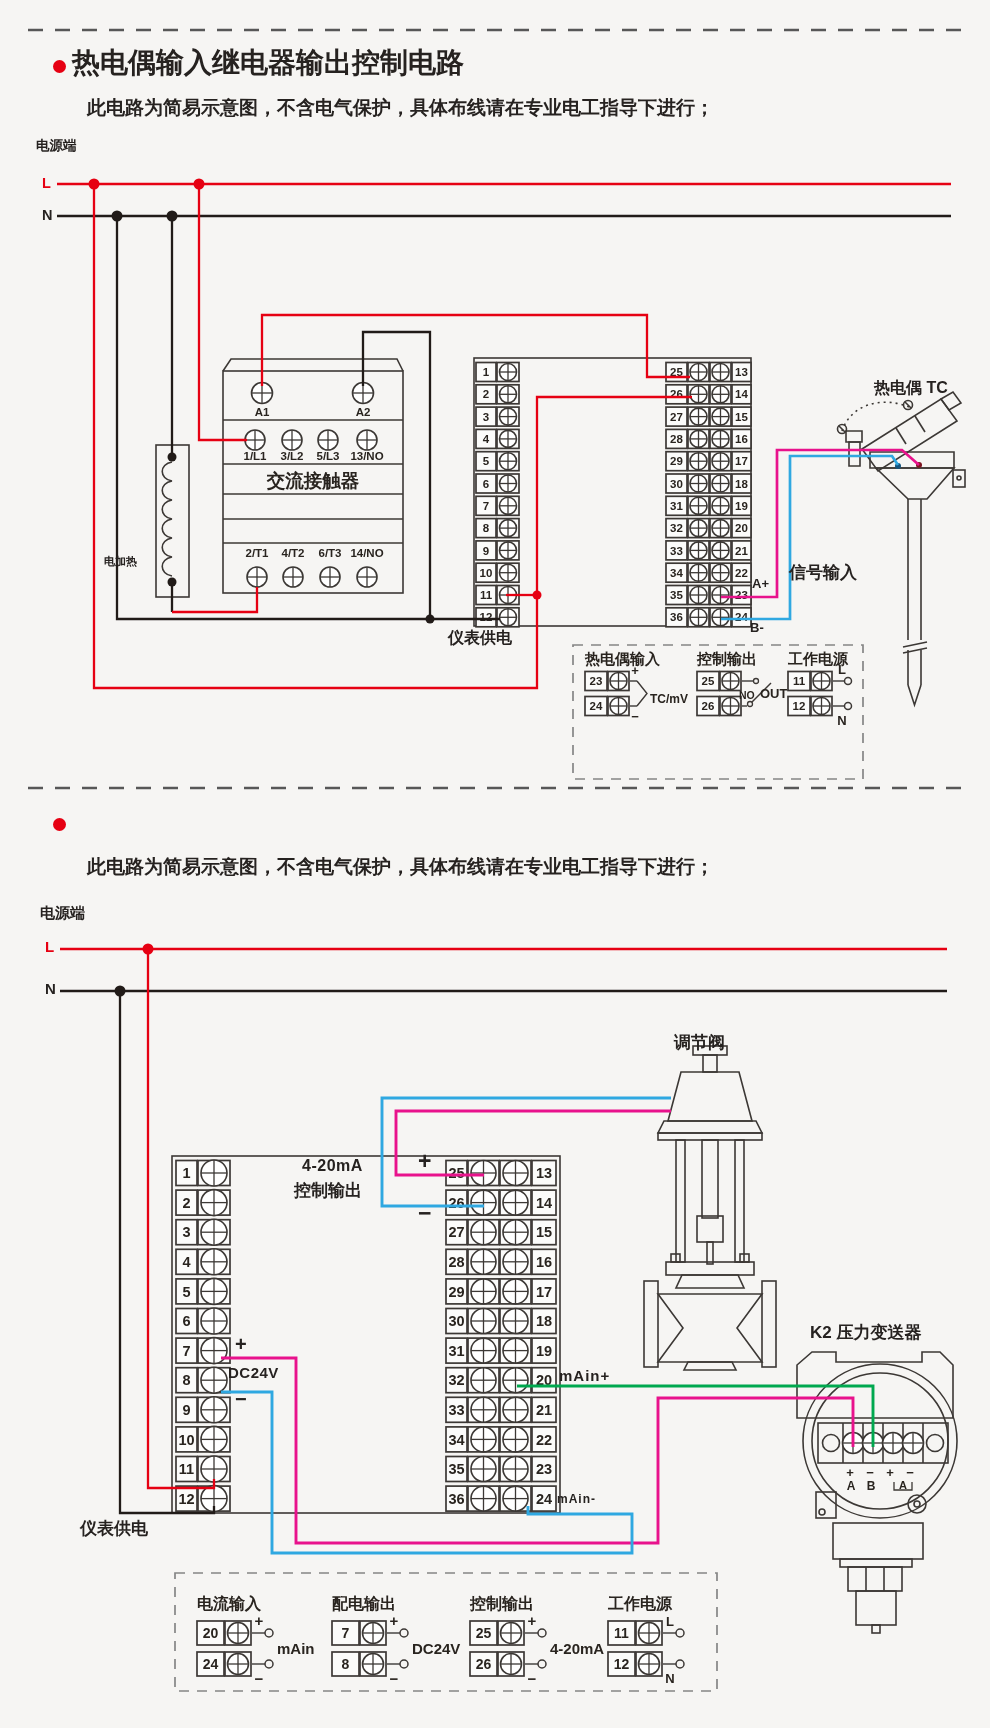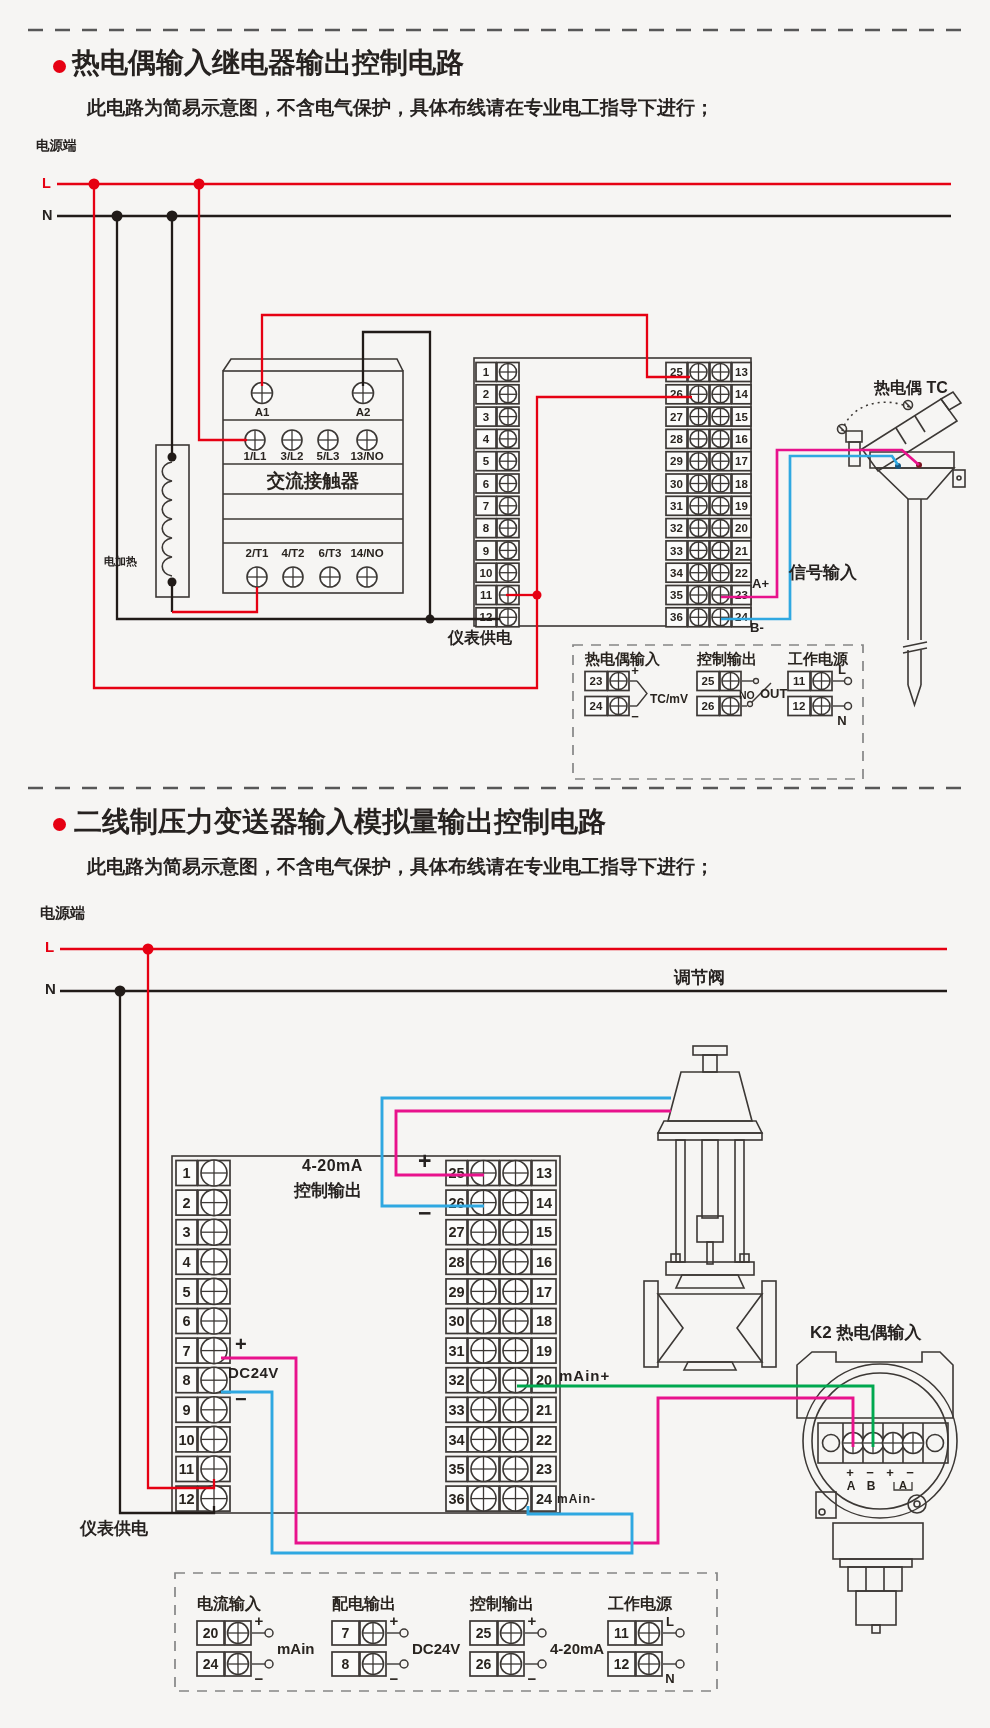--- a/index.html
+++ b/index.html
@@ -824,31 +824,30 @@
   <div class="lbl red" style="left:42px;top:175px;font-size:14.5px;">L</div>
   <div class="lbl" style="left:42px;top:207px;font-size:14.5px;">N</div>
   <div class="lbl" style="left:104px;top:555px;font-size:11px;">电加热</div>
   <div class="lbl" style="left:448px;top:629px;font-size:16px;">仪表供电</div>
   <div class="lbl" style="left:752px;top:577px;font-size:13px;">A+</div>
   <div class="lbl" style="left:750px;top:621px;font-size:13px;">B-</div>
   <div class="lbl" style="left:789px;top:563px;font-size:17px;">信号输入</div>
   <div class="lbl" style="left:851px;top:379px;font-size:16px;margin-left:23px;">热电偶 TC</div>
 
   <div class="bullet" style="left:53px;top:818px;"></div>
-  <div class="lbl" style="left:74px;top:806px;font-size:28px;">二线制压力变送器输入模拟量输出控制电路</div>
   <div class="lbl" style="left:87px;top:856px;font-size:19px;">此电路为简易示意图，不含电气保护，具体布线请在专业电工指导下进行；</div>
 
   <div class="lbl" style="left:40px;top:904px;font-size:15px;">电源端</div>
   <div class="lbl red" style="left:45px;top:938px;font-size:15px;">L</div>
   <div class="lbl" style="left:45px;top:980px;font-size:15px;">N</div>
   <div class="lbl" style="left:302px;top:1157px;font-size:16px;letter-spacing:.5px;">4-20mA</div>
   <div class="lbl" style="left:294px;top:1181px;font-size:17px;">控制输出</div>
   <div class="lbl" style="left:418px;top:1148px;font-size:23px;">+</div>
   <div class="lbl" style="left:418px;top:1200px;font-size:23px;">−</div>
   <div class="lbl" style="left:235px;top:1333px;font-size:20px;">+</div>
   <div class="lbl" style="left:228px;top:1364px;font-size:15px;letter-spacing:.5px;">DC24V</div>
   <div class="lbl" style="left:235px;top:1388px;font-size:20px;">−</div>
   <div class="lbl" style="left:559px;top:1367px;font-size:15px;letter-spacing:1px;text-align:center;">mAin+</div>
   <div class="lbl" style="left:557px;top:1493px;font-size:12px;letter-spacing:1px;">mAin-</div>
   <div class="lbl" style="left:80px;top:1519px;font-size:17px;">仪表供电</div>
-  <div class="lbl" style="left:674px;top:968px;font-size:17px;">调节阀</div>
-  <div class="lbl" style="left:810px;top:1323px;font-size:17px;">K2 热电偶输入</div>
+  <div class="lbl" style="left:674px;top:1033px;font-size:17px;">调节阀</div>
+  <div class="lbl" style="left:810px;top:1323px;font-size:17px;">K2 压力变送器</div>
 </div>
 
 </body></html>

